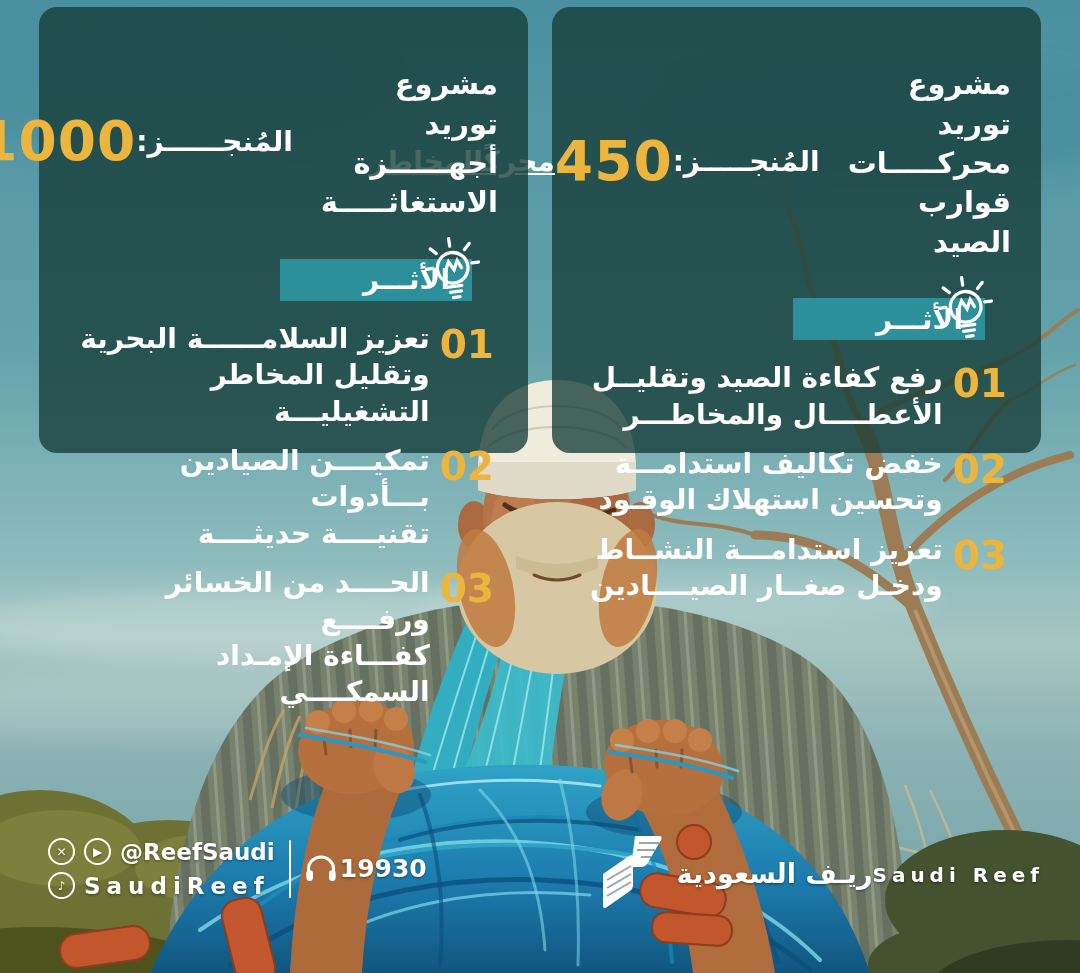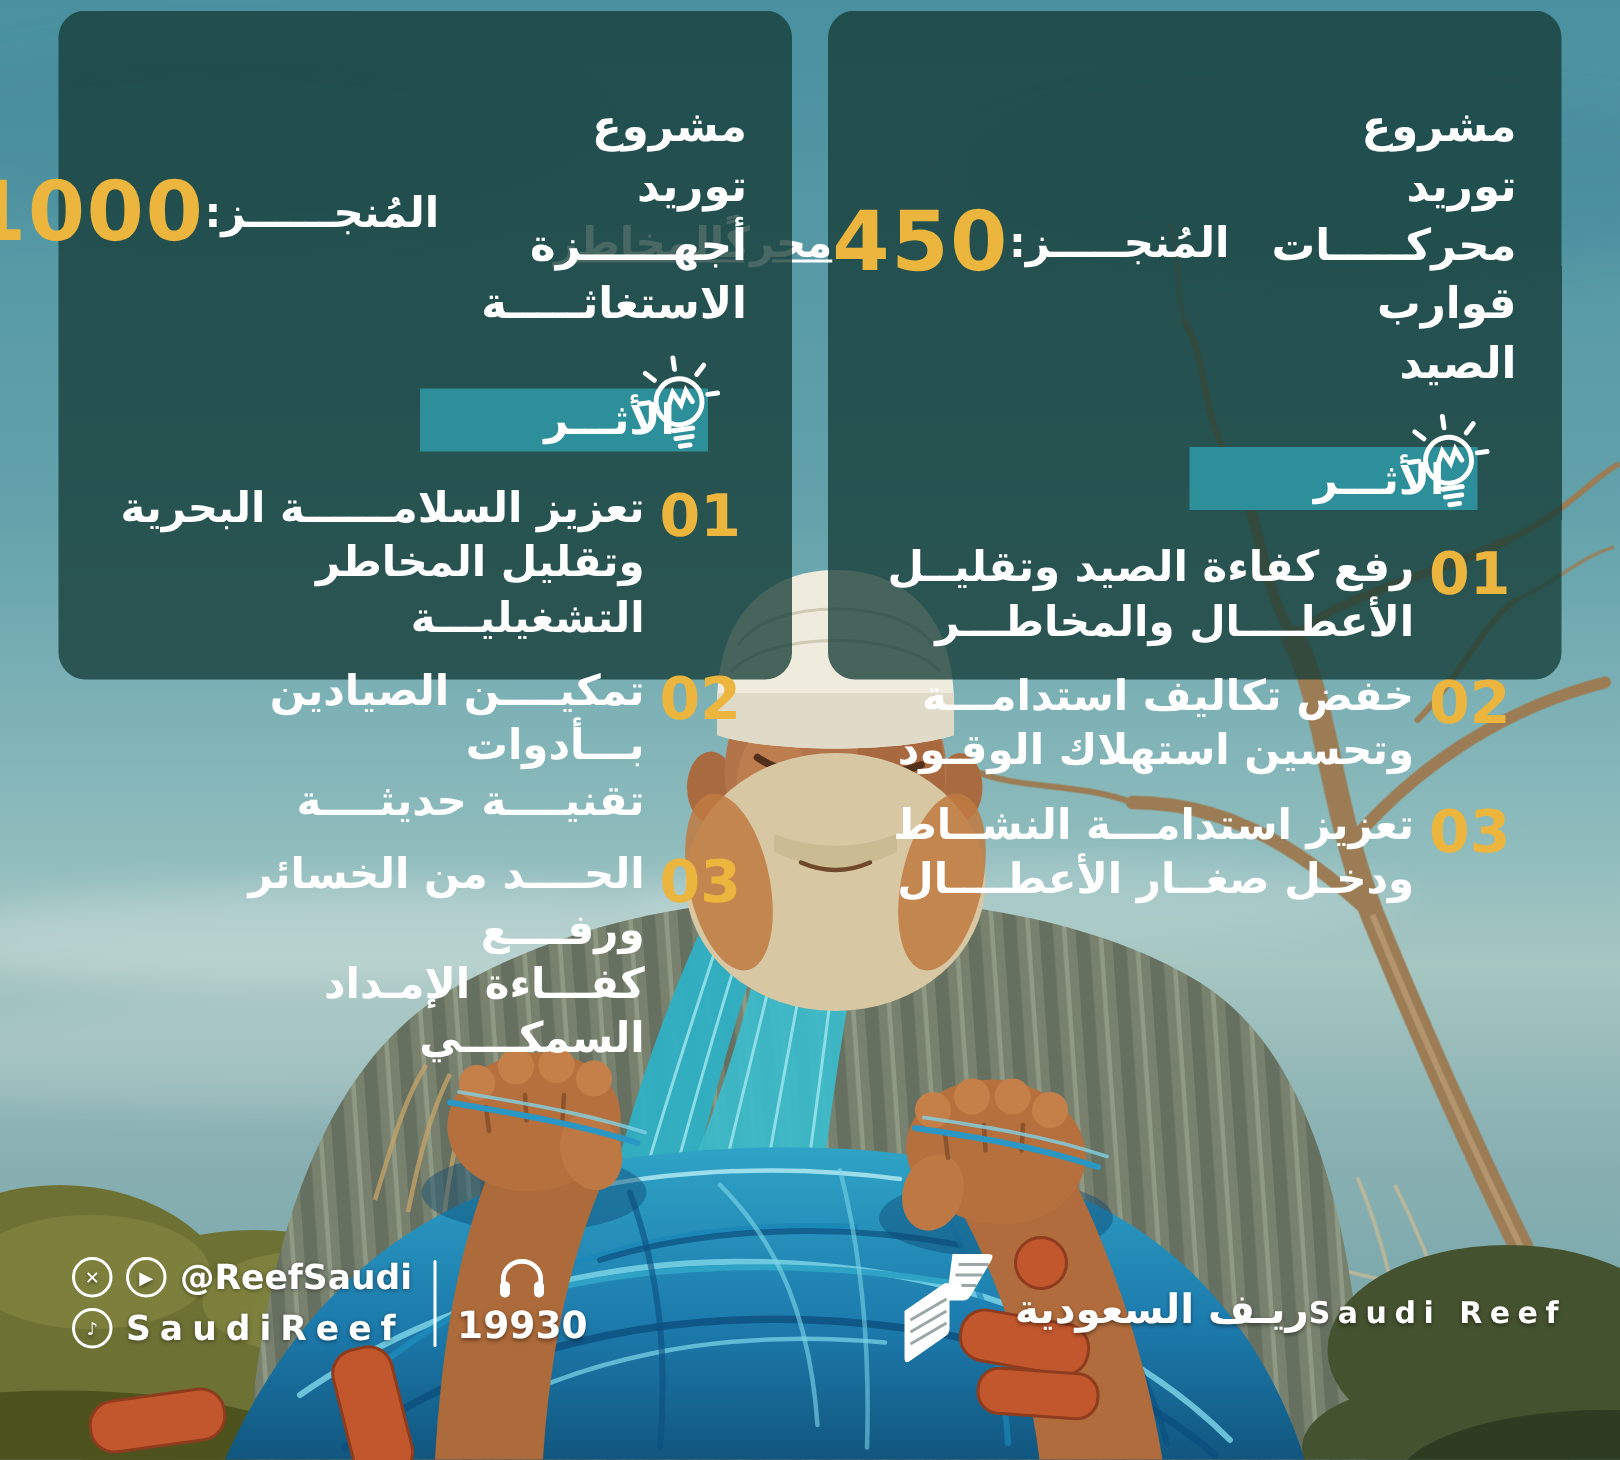--- a/index.html
+++ b/index.html
@@ -51,21 +51,21 @@
   }
   .handles{display:flex;flex-direction:column;gap:7px;}
   .social-row{display:flex;align-items:center;gap:9px;font-size:23px;font-weight:600;}
   .circle-icon{
     width:23px;height:23px;border:2px solid #fff;border-radius:50%;
     display:flex;align-items:center;justify-content:center;
     font-size:12px;font-weight:700;line-height:1;flex:0 0 auto;
   }
   .handle-spaced{letter-spacing:6px;}
   .phone-divider{width:2px;height:58px;background:#fff;border-radius:2px;}
-  .phone-block{display:flex;flex-direction:column;align-items:center;gap:3px;}
+  .phone-block{display:flex;flex-direction:row;align-items:center;gap:3px;}
   .phone-number{font-size:25px;font-weight:600;}
   .footer-logo{
     position:absolute;right:36px;top:834px;z-index:3;display:flex;align-items:center;gap:12px;
     text-shadow:0 1px 3px rgba(0,0,0,.45);
   }
   .logo-text{display:flex;flex-direction:row;align-items:center;}
   .logo-ar{font-size:27px;font-weight:800;direction:rtl;}
   .logo-en{font-size:20px;font-weight:600;letter-spacing:5px;margin-top:3px;}
 </style>
 </head>
@@ -309,21 +309,21 @@
 الأعطــــال والمخاطـــر</span>
       </div>
       <div class="impact-item">
         <span class="item-num">02</span>
         <span class="item-text">خفض تكاليف استدامـــة
 وتحسين استهلاك الوقـود</span>
       </div>
       <div class="impact-item">
         <span class="item-num">03</span>
         <span class="item-text">تعزيز استدامـــة النشــاط
-ودخـل صغــار الأعطــــال</span>
+ودخـل صغــار الصيــــادين</span>
       </div>
     </div>
   </section>
 
   <section class="panel panel-left">
     <div class="panel-header">
       <h2 class="project-title">مشروع توريد
 أجهــــــزة
 الاستغاثـــــة</h2>
       <div class="v-divider"></div>

